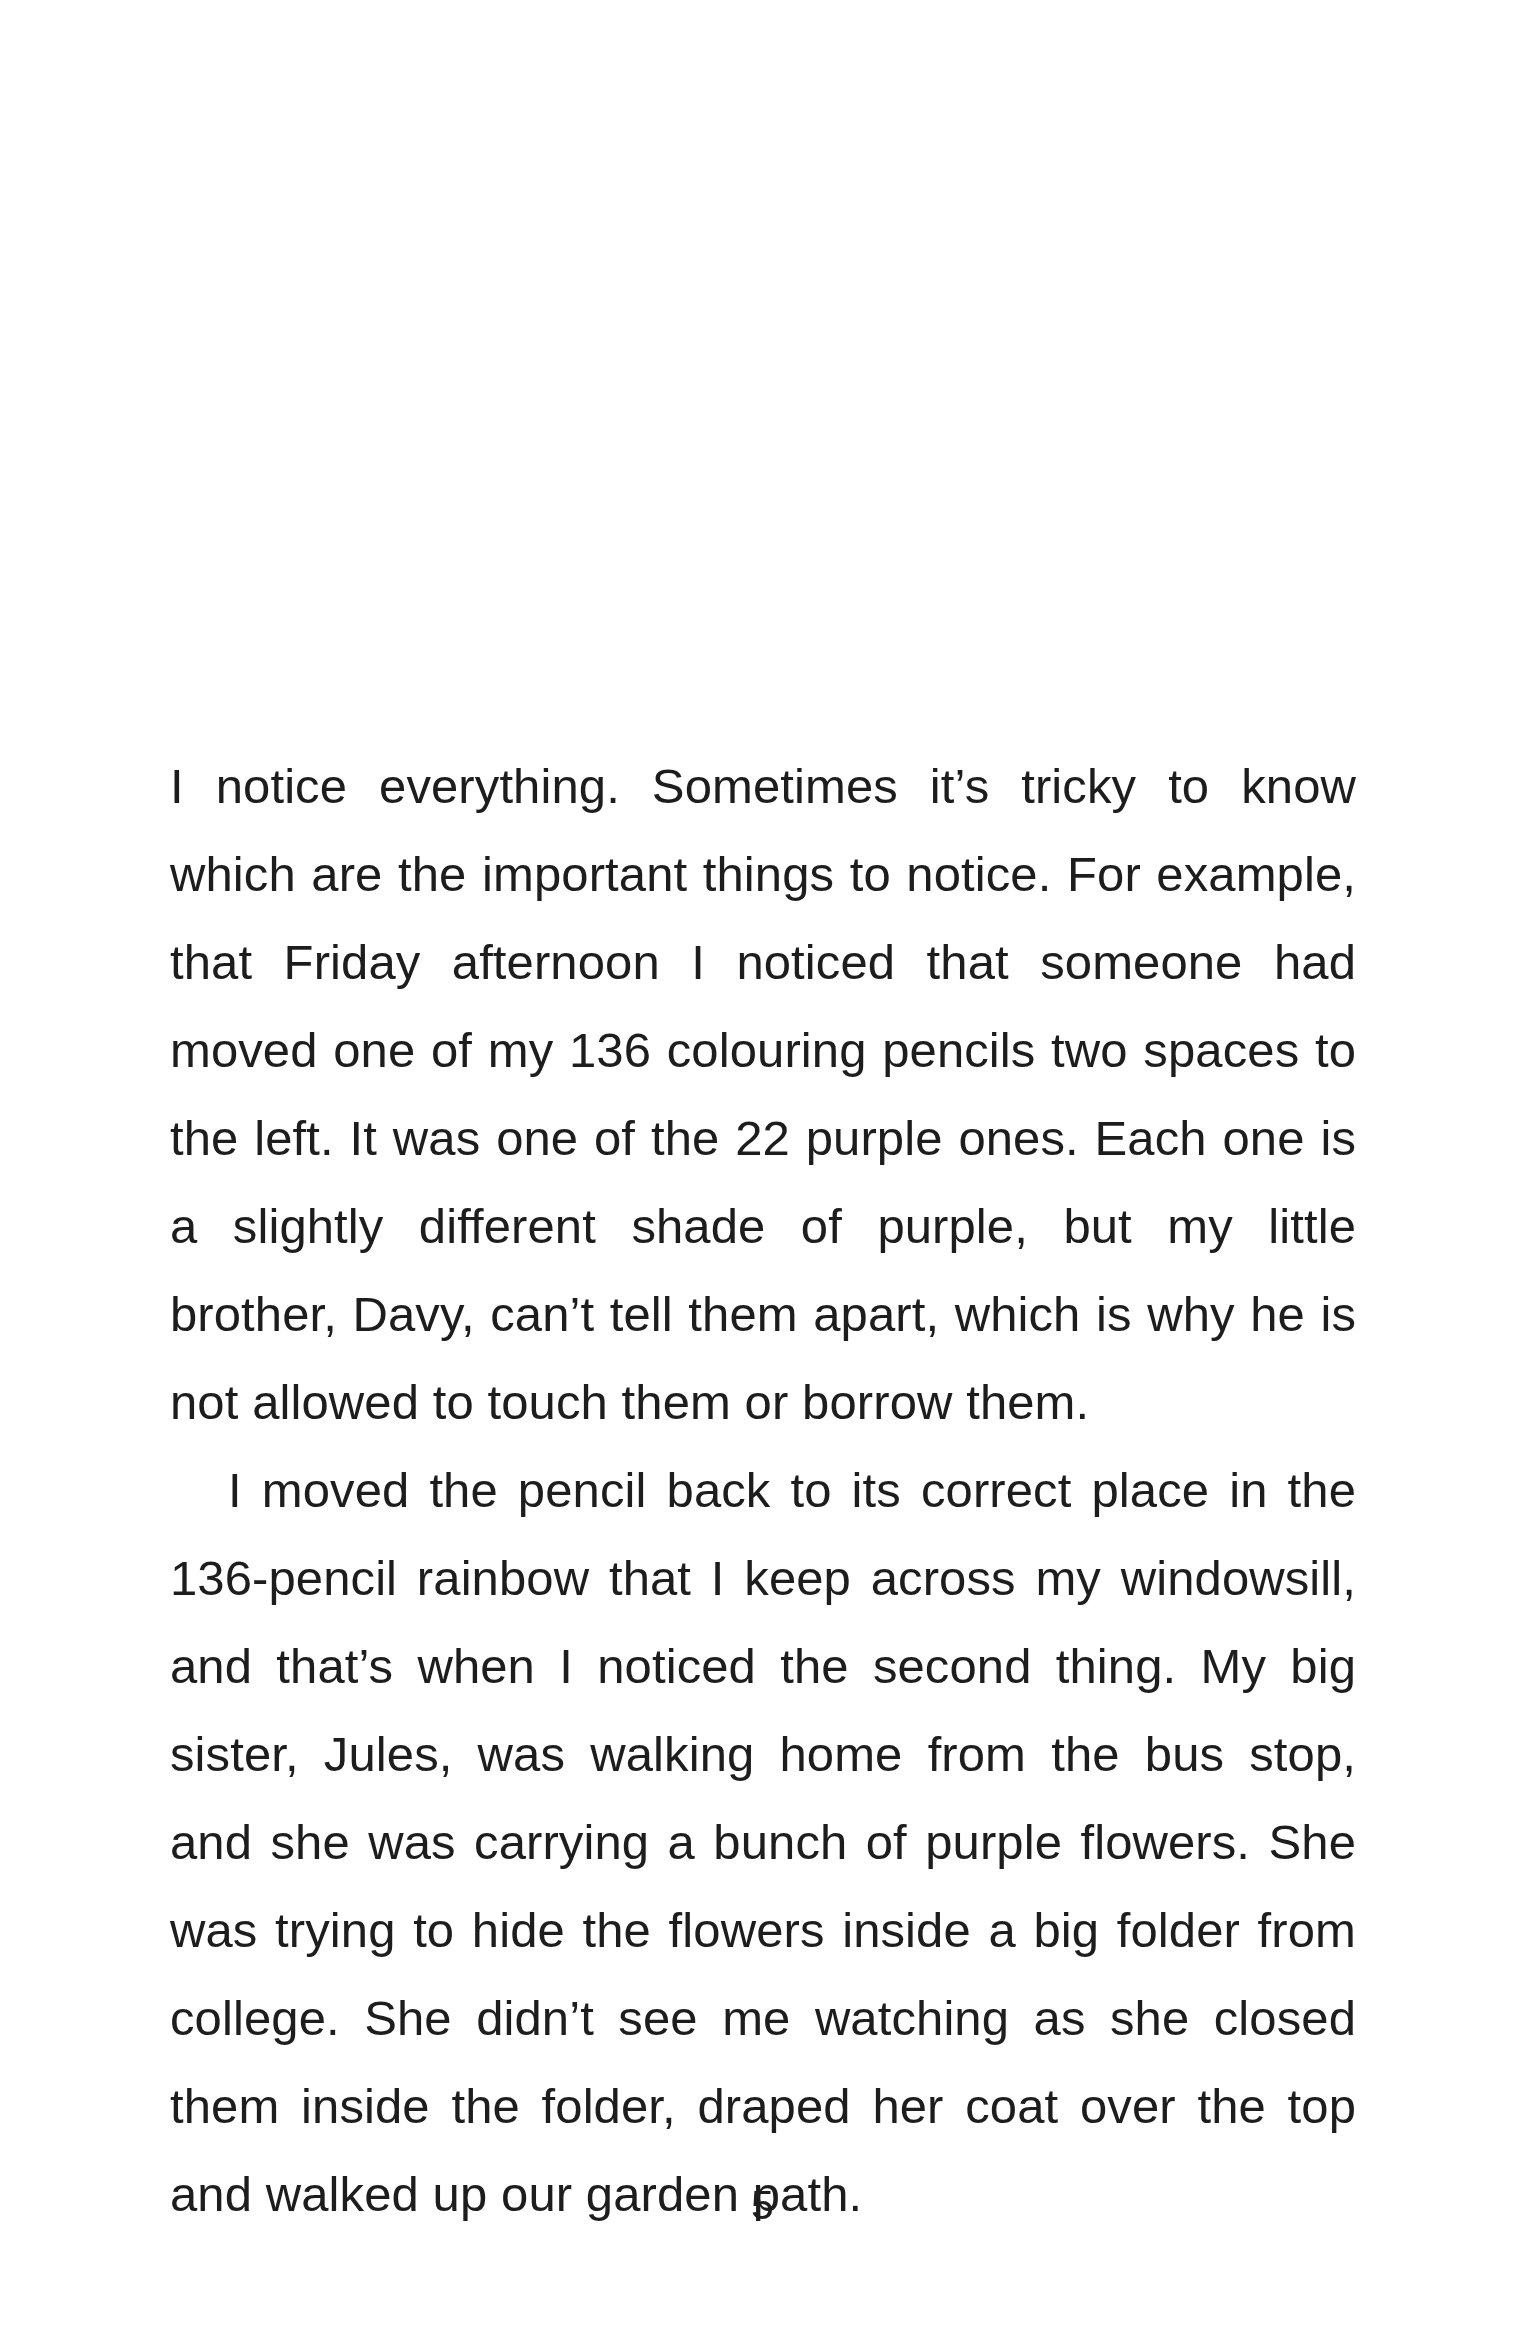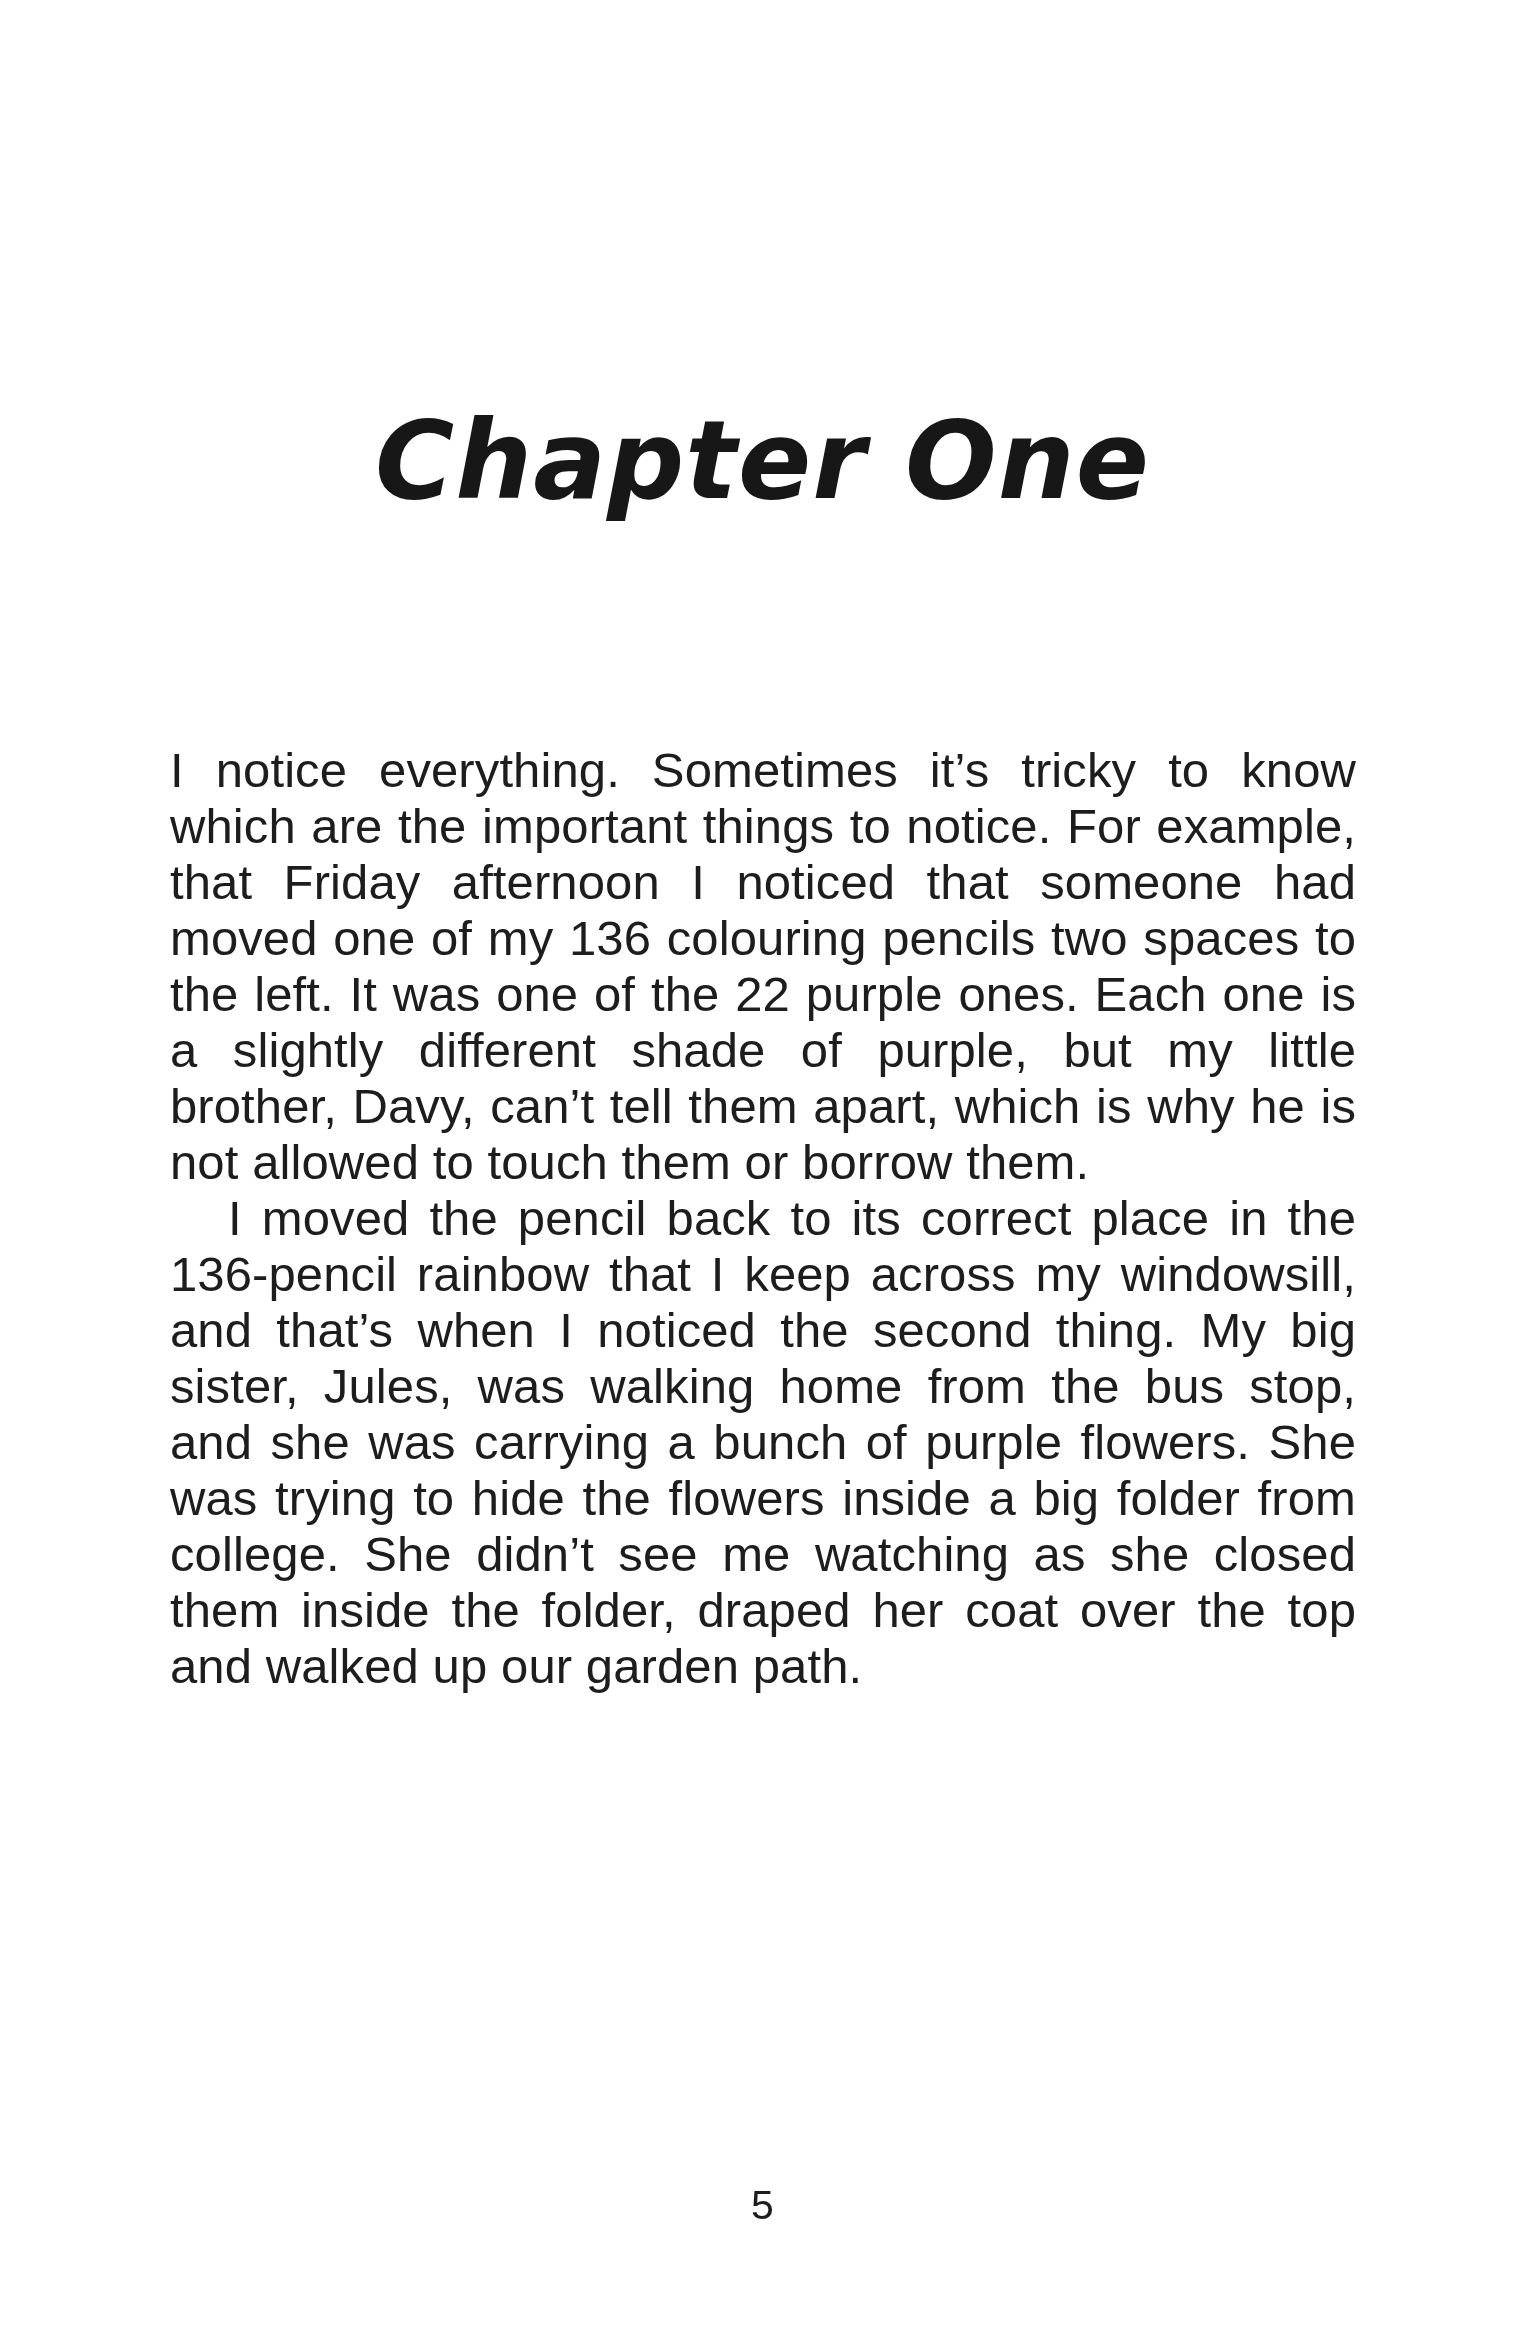--- a/index.html
+++ b/index.html
@@ -29,21 +29,21 @@
     font-size: 108px;
     letter-spacing: 1px;
     color: #171717;
   }
   .body-text {
     position: absolute;
     left: 170px;
     top: 742px;
     width: 1186px;
     font-size: 49px;
-    line-height: 56px;
+    line-height: 88px;
     font-weight: 400;
     letter-spacing: 0.1px;
     text-align: justify;
     text-justify: inter-word;
     color: #1d1d1d;
   }
   .para {
     margin: 0;
     padding: 0;
   }
@@ -57,21 +57,20 @@
     width: 100%;
     text-align: center;
     font-size: 41px;
     color: #1d1d1d;
   }
 </style>
 </head>
 <body>
 
 <div class="page">
-  <h1 class="chapter-title">Chapter One</h1>
 
   <div class="body-text">
     <p class="para">I notice everything. Sometimes it’s tricky to know which are the important things to notice. For example, that Friday afternoon I noticed that someone had moved one of my 136 colouring pencils two spaces to the left. It was one of the 22 purple ones. Each one is a slightly different shade of purple, but my little brother, Davy, can’t tell them apart, which is why he is not allowed to touch them or borrow them.</p>
     <p class="para indented">I moved the pencil back to its correct place in the 136-pencil rainbow that I keep across my windowsill, and that’s when I noticed the second thing. My big sister, Jules, was walking home from the bus stop, and she was carrying a bunch of purple flowers. She was trying to hide the flowers inside a big folder from college. She didn’t see me watching as she closed them inside the folder, draped her coat over the top and walked up our garden path.</p>
   </div>
 
   <div class="page-number">5</div>
 </div>
 
 </body></html>

